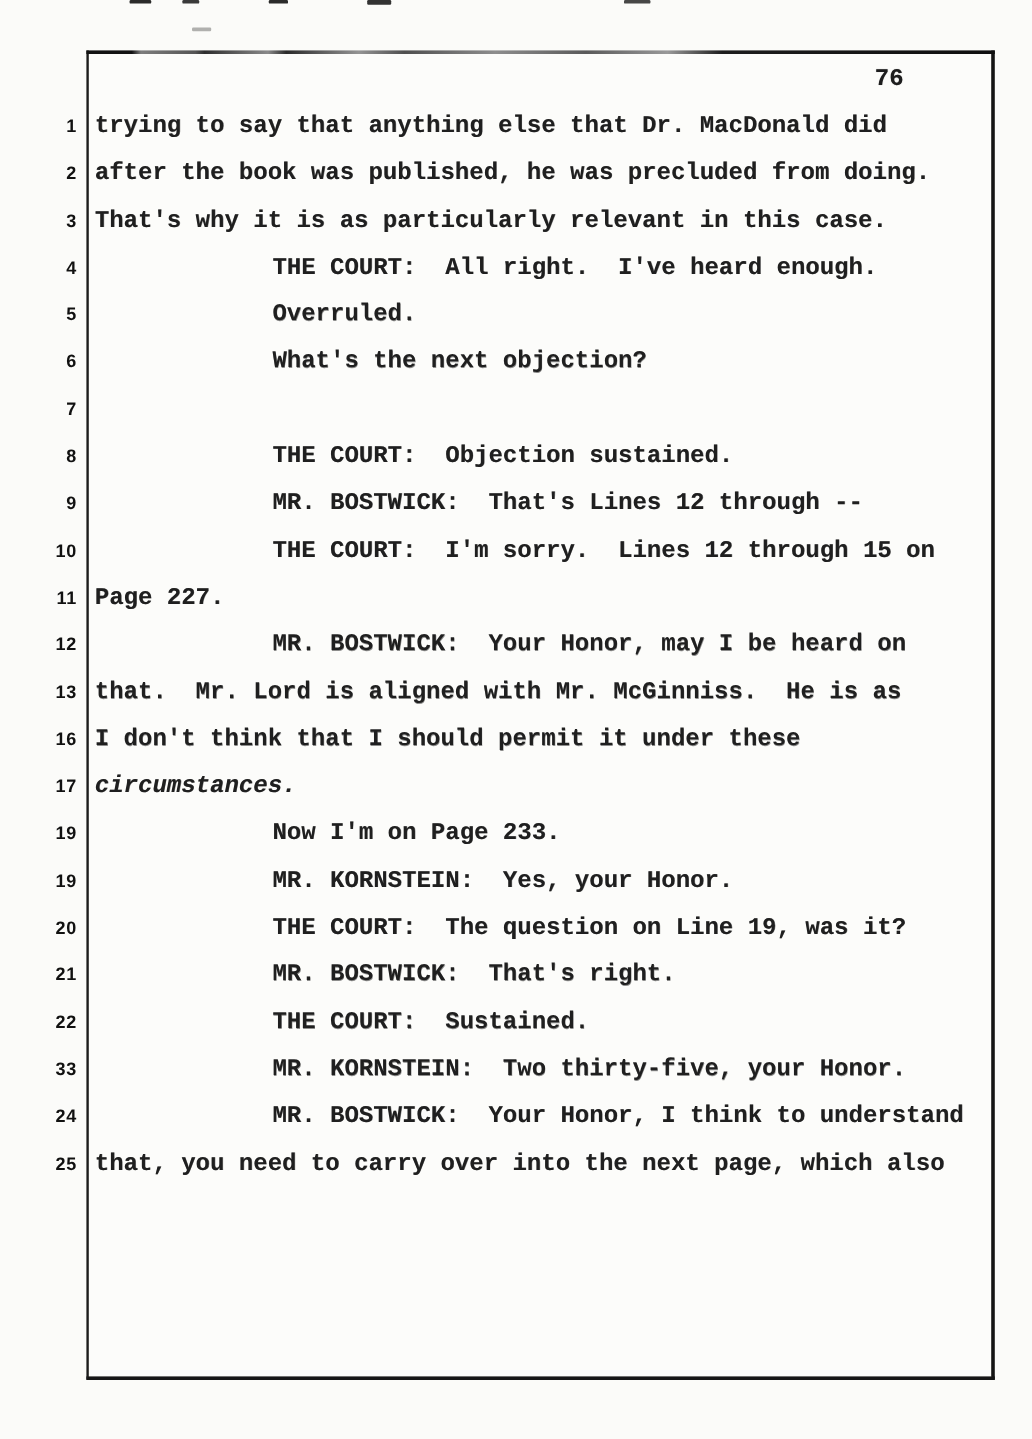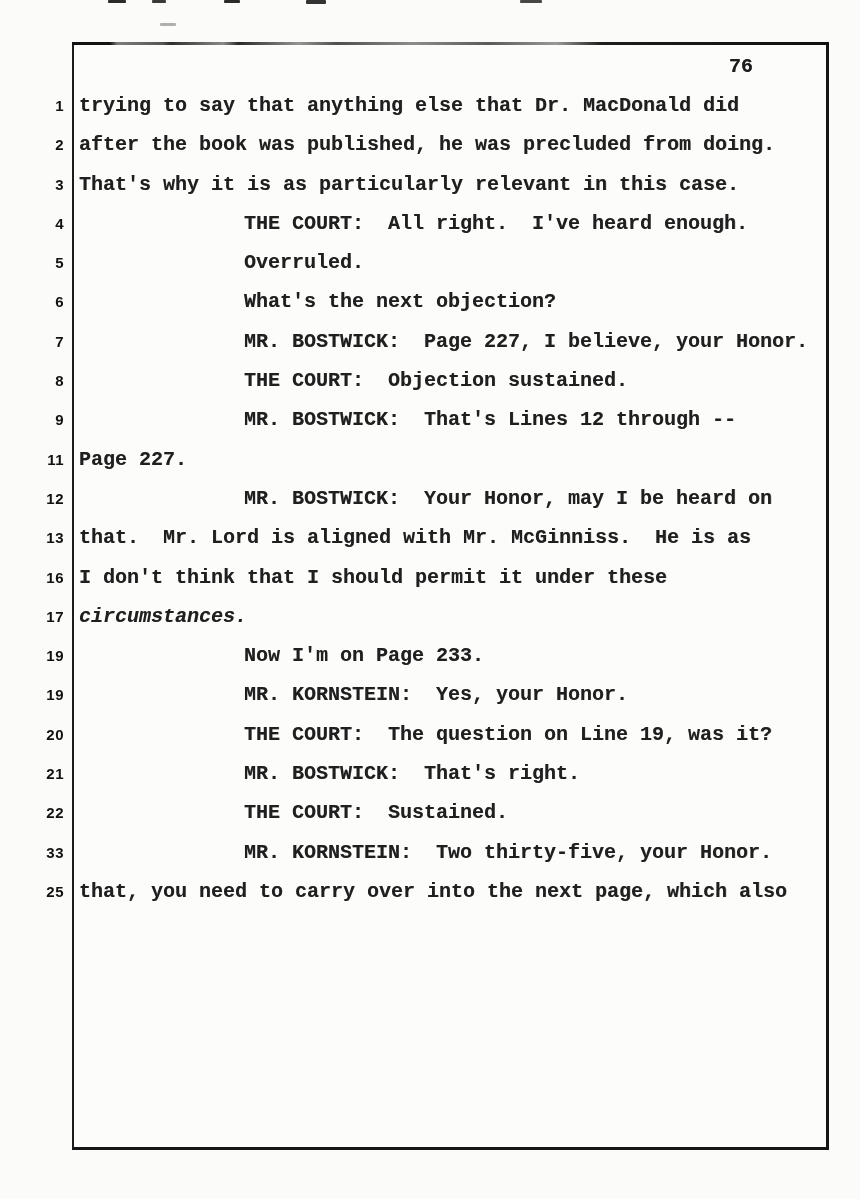--- a/index.html
+++ b/index.html
@@ -71,21 +71,21 @@
     transform: translateY(3px);
     letter-spacing: 0.5px;
   }
   .ltext {
     position: absolute;
     left: 79px; top: 0;
     font: 700 20px "Liberation Mono", monospace;
     color: #1f1f1f;
     text-shadow: 0.3px 0.3px 0.5px rgba(30,30,30,0.5);
   }
-  .row.indent .ltext { left: 244px; }
+  .row.indent .ltext { left: 227px; }
   .row.italic .ltext { font-style: italic; text-align: center; }
   
   .artifact { position: absolute; border-radius: 1px; }
   .a1 { left: 108px; top: 0; width: 18px; height: 3px; background: #2b2b2b; }
   .a2 { left: 152px; top: 0; width: 14px; height: 3px; background: #3a3a3a; }
   .a3 { left: 224px; top: 0; width: 16px; height: 3px; background: #2b2b2b; }
   .a4 { left: 306px; top: 0; width: 20px; height: 4px; background: #333; }
   .a5 { left: 520px; top: 0; width: 22px; height: 3px; background: #474747; }
   .a6 { left: 160px; top: 23px; width: 16px; height: 3px; background: #b0b0ae; }
   .a7 { left: 497px; top: 87px; width: 4px; height: 3px; background: #7a7a78; }
@@ -142,33 +142,36 @@
         <span class="ltext">Overruled.</span>
       </div>
 
       <div class="row indent">
         <span class="lnum">6</span>
         <span class="ltext">What's the next objection?</span>
       </div>
 
       <div class="row indent">
         <span class="lnum">7</span>
-        <span class="ltext">MR. BOSTWICK:  Page 227, I believe, your Honor.</span>
       </div>
 
       <div class="row indent">
         <span class="lnum">8</span>
         <span class="ltext">THE COURT:  Objection sustained.</span>
       </div>
 
       <div class="row indent">
         <span class="lnum">9</span>
         <span class="ltext">MR. BOSTWICK:  That's Lines 12 through --</span>
       </div>
 
+      <div class="row indent">
+        <span class="lnum">10</span>
+        <span class="ltext">THE COURT:  I'm sorry.  Lines 12 through 15 on</span>
+      </div>
 
       <div class="row">
         <span class="lnum">11</span>
         <span class="ltext">Page 227.</span>
       </div>
 
       <div class="row indent">
         <span class="lnum">12</span>
         <span class="ltext">MR. BOSTWICK:  Your Honor, may I be heard on</span>
       </div>
@@ -213,20 +216,24 @@
       <div class="row indent">
         <span class="lnum">22</span>
         <span class="ltext">THE COURT:  Sustained.</span>
       </div>
 
       <div class="row indent">
         <span class="lnum">33</span>
         <span class="ltext">MR. KORNSTEIN:  Two thirty-five, your Honor.</span>
       </div>
 
+      <div class="row indent">
+        <span class="lnum">24</span>
+        <span class="ltext">MR. BOSTWICK:  Your Honor, I think to understand</span>
+      </div>
 
       <div class="row">
         <span class="lnum">25</span>
         <span class="ltext">that, you need to carry over into the next page, which also</span>
       </div>
     </div>
 
 </div>
 
 </body></html>

